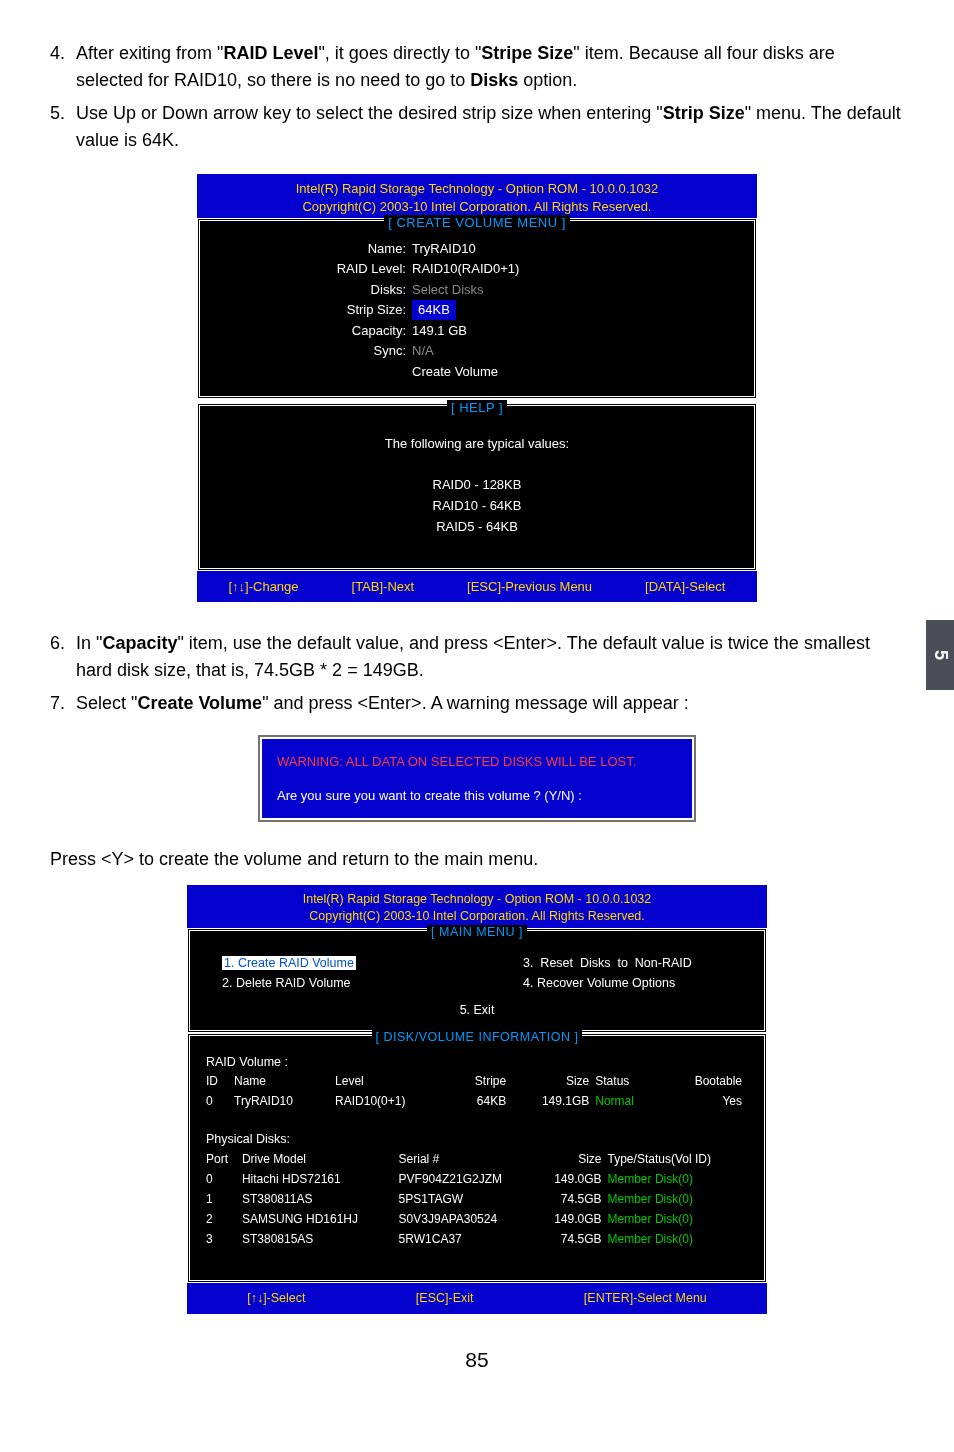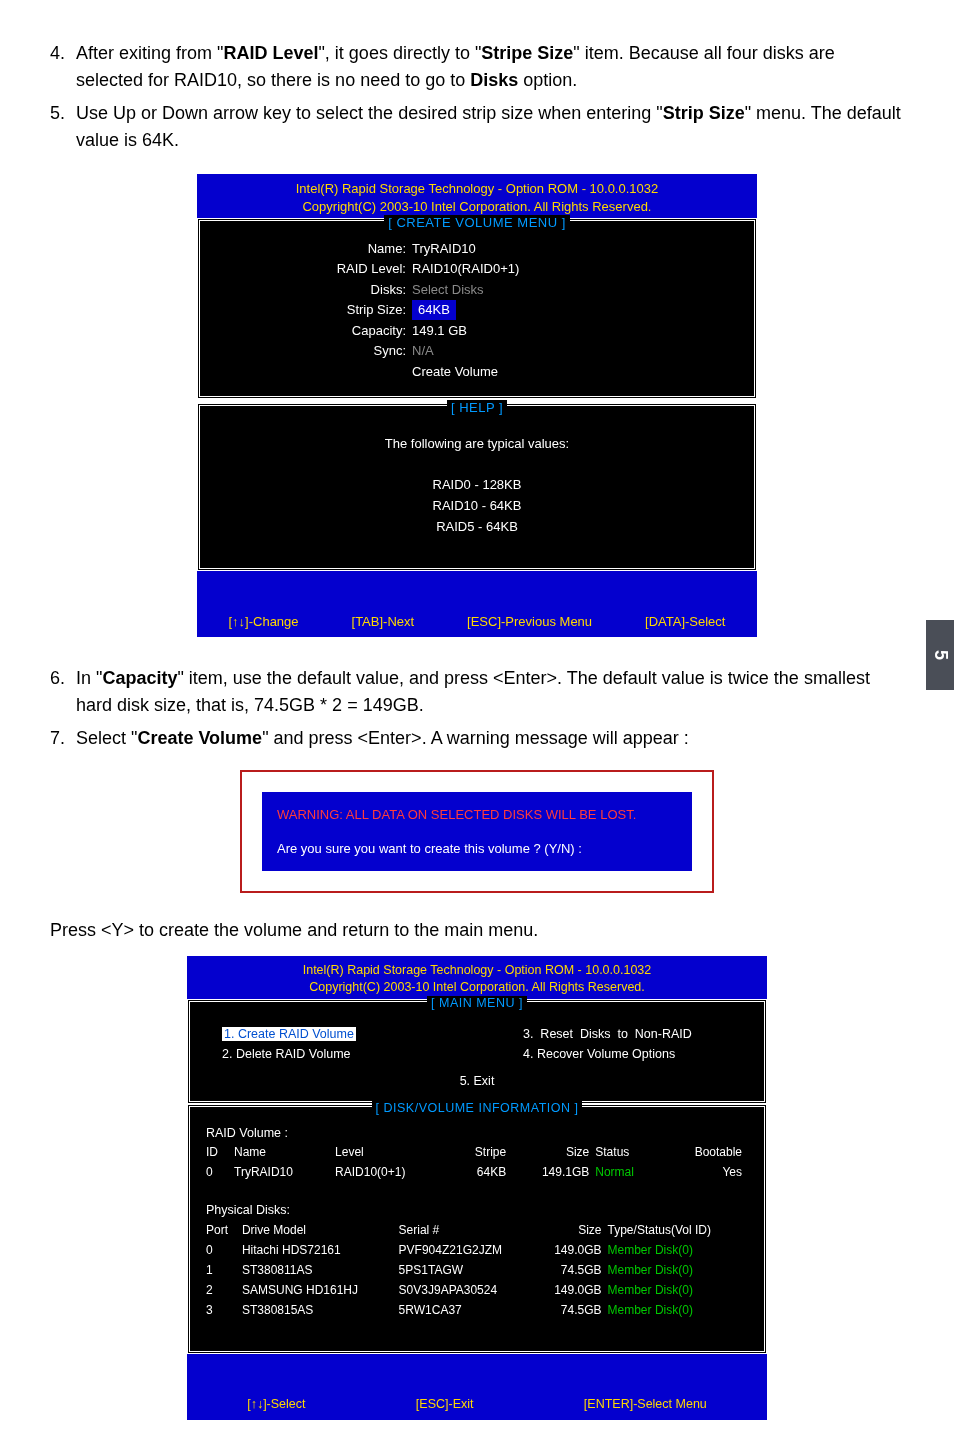--- a/index.html
+++ b/index.html
@@ -75,27 +75,27 @@
   .formrow .muted { color: #8a8a8a; }
   .formrow .hl { background:#0400ce; color:#fff; padding:0 6px; display:inline-block; }
   .help-content { text-align: center; padding: 10px 0 16px; line-height:1.6;}
   .footer {
     background:#0400ce;
     color:#fff;
     padding:6px 10px;
     display:flex;
     justify-content: space-around;
   }
-  .footer span { color: #ffd800; margin-top: 35px; }
+  .footer span { color: #ffd800; }
   .footer span + span { margin-left: 10px; }
   .warn-wrap {
     width: 430px;
     margin: 18px auto 24px;
-    border: 2px solid #b91c1c;
-    padding: 20px;
+    border: 2px solid #737373;
+    padding: 2px;
   }
   .warn {
     border: 1px solid #0400ce;
     background:#0400ce;
     color:#fff;
     padding: 12px 14px;
     font-size:13px;
   }
   .warn .red { color:#ff3b3b; display:block; margin-bottom:14px; }
   .bios2 { width: 580px; margin: 12px auto 30px; font-size:12.5px; }

